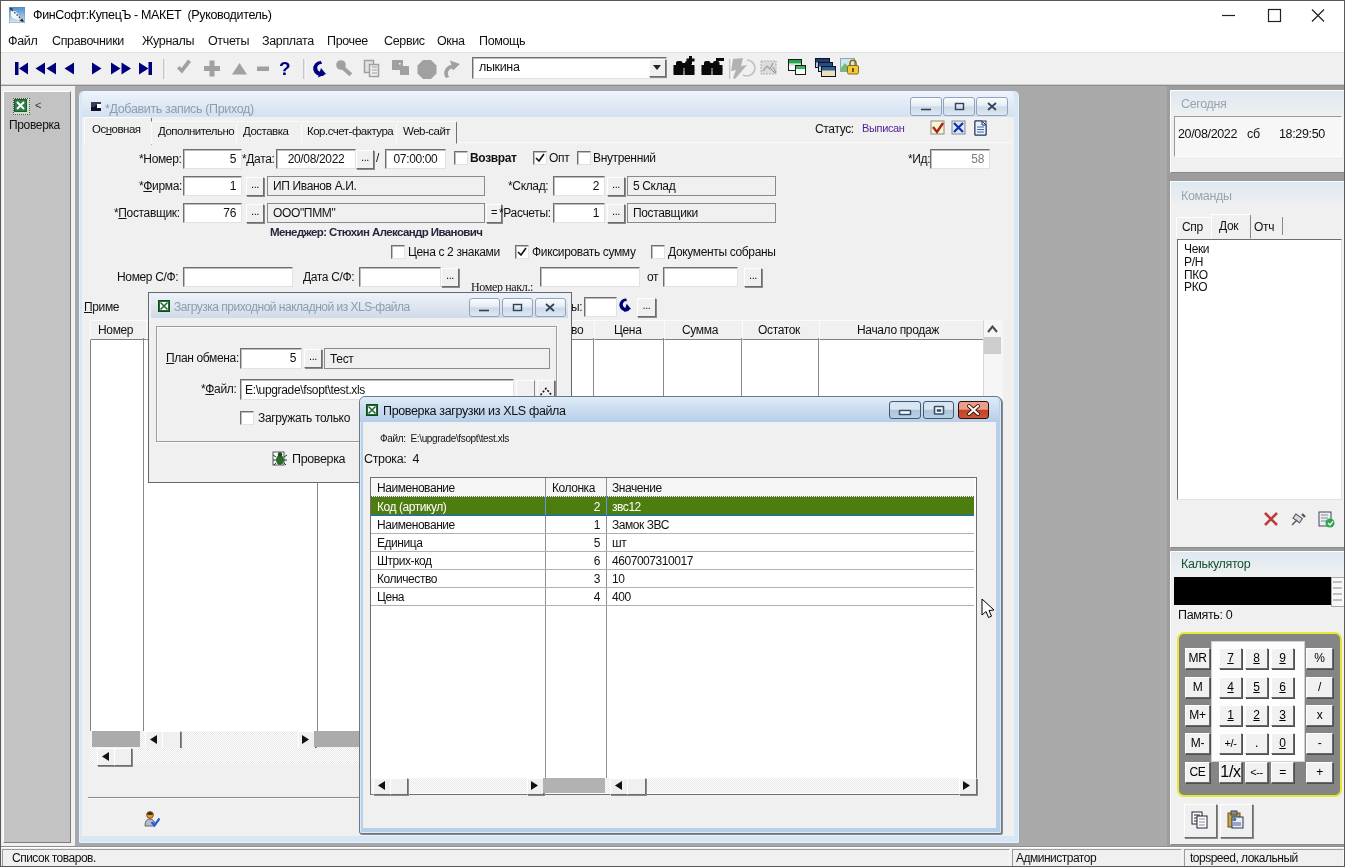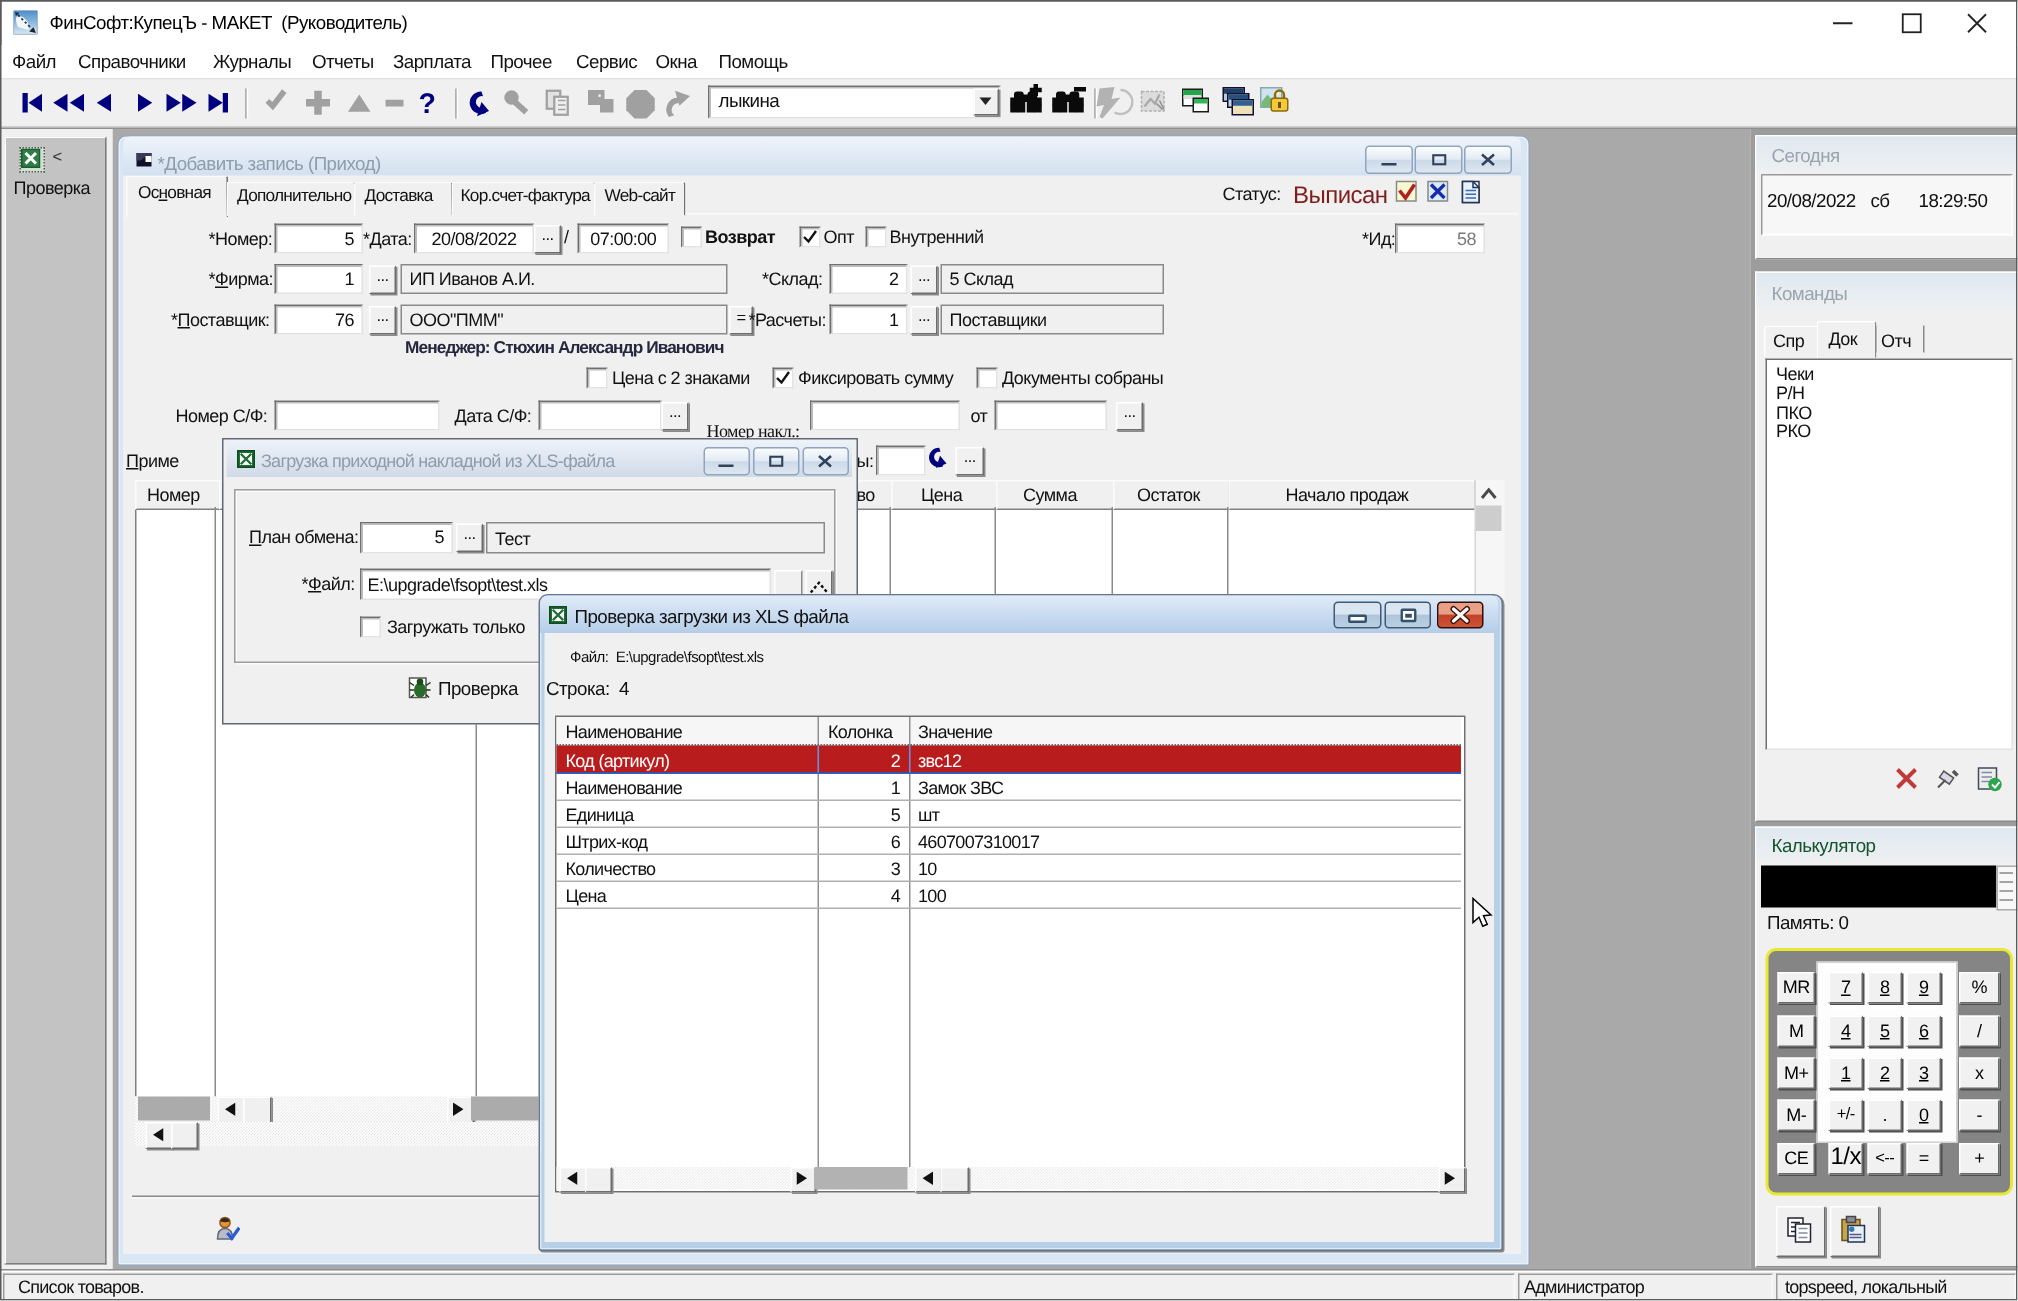--- a/index.html
+++ b/index.html
@@ -344,21 +344,21 @@
 <div class="tab" style="left:151px;width:84px;"></div>
 <div class="tab" style="left:236px;width:64px;"></div>
 <div class="tab" style="left:301px;width:94px;"></div>
 <div class="tab" style="left:396px;width:59px;"></div>
 <div class="tabtx" style="left:92px;top:123px;">Ос<u class="hk">н</u>овная</div>
 <div class="tabtx" style="left:158px;">Дополнительно</div>
 <div class="tabtx" style="left:243px;">Доставка</div>
 <div class="tabtx" style="left:307px;">Кор.счет-фактура</div>
 <div class="tabtx" style="left:403px;">Web-сайт</div>
 <div class="txt" style="left:815px;top:122px;font-size:12px;">Статус:</div>
-<div class="txt" style="left:862px;top:122px;font-size:16px;color:#7f1d1d;">Выписан</div>
+<div class="txt" style="left:862px;top:122px;font-size:11px;color:#4c1d95;">Выписан</div>
 <svg class="abs" style="left:930px;top:120px" width="62" height="16" viewBox="0 0 62 16">
  <rect x="1" y="1" width="13" height="13" fill="#f8f8d0" stroke="#888"></rect>
     <path d="M3 7 l4 5 6 -9" stroke="#b02020" stroke-width="2.4" fill="none"></path>
  <rect x="22" y="1" width="13" height="13" fill="#d8ecf8" stroke="#888"></rect>
     <path d="M24 3 l9 9 M33 3 l-9 9" stroke="#1a2ab0" stroke-width="2.2"></path>
  <rect x="45" y="1" width="11" height="14" fill="#fff" stroke="#235"></rect>
     <path d="M45 1 h7 l4 4 v10 h-11 z" fill="#e8f0fa" stroke="#235"></path>
     <path d="M52 1 v4 h4" fill="none" stroke="#235"></path>
     <g stroke="#3a6ab5">
       <line x1="47" y1="7" x2="54" y2="7"></line>
@@ -617,21 +617,21 @@
 <div class="txt" style="left:552px;top:481px;font-size:12px;letter-spacing:-0.45px;">Колонка</div>
 <div class="txt" style="left:612px;top:481px;font-size:12px;letter-spacing:-0.45px;">Значение</div>
 
 <div class="abs" style="left:545px;top:478px;width:1px;height:301px;background:#909090;"></div>
 <div class="abs" style="left:606px;top:478px;width:1px;height:301px;background:#909090;"></div>
 
 <style>.trow{position:absolute;left:371px;width:603px;height:18px;border-bottom:1px solid #b0b0b0;}
 .tc1{position:absolute;left:6px;top:2.5px;font-size:12px;letter-spacing:-0.45px;}
 .tc2{position:absolute;left:129px;width:100px;top:2.5px;text-align:right;font-size:12px;letter-spacing:-0.45px;}
 .tc3{position:absolute;left:241px;top:2.5px;font-size:12px;letter-spacing:-0.45px;}</style>
-<div class="trow" style="top:497px;background:#b91c1c;color:#fff;border-bottom-color:#0d6be5;z-index:5;">
+<div class="trow" style="top:497px;background:#4d7c0f;color:#fff;border-bottom-color:#0d6be5;z-index:5;">
     <span class="tc1">Код (артикул)</span>
     <span class="tc2">2</span>
     <span class="tc3">звс12</span>
     <i style="position:absolute;left:174px;top:0;width:1px;height:18px;background:#5a97ee;"></i>
     <i style="position:absolute;left:235px;top:0;width:1px;height:18px;background:#5a97ee;"></i>
   </div>
 <div class="trow" style="top:515px;">
     <span class="tc1">Наименование</span>
     <span class="tc2">1</span>
     <span class="tc3">Замок ЗВС</span>
@@ -647,21 +647,21 @@
     <span class="tc3">4607007310017</span>
   </div>
 <div class="trow" style="top:569px;">
     <span class="tc1">Количество</span>
     <span class="tc2">3</span>
     <span class="tc3">10</span>
   </div>
 <div class="trow" style="top:587px;">
     <span class="tc1">Цена</span>
     <span class="tc2">4</span>
-    <span class="tc3">100</span>
+    <span class="tc3">400</span>
   </div>
 
 <div class="abs trk" style="left:371px;top:778px;width:603px;height:15px;"></div>
 <div class="rb" style="left:373px;top:778px;width:16px;height:15px;"></div>
 <svg class="abs" style="left:378px;top:781px" width="7" height="9">
     <path d="M7 0 v9 L0 4.5 z" fill="#111"></path>
   </svg>
 <div class="rb" style="left:390px;top:778px;width:16px;height:15px;"></div>
 <div class="rb" style="left:527px;top:778px;width:15px;height:15px;"></div>
 <svg class="abs" style="left:531px;top:781px" width="7" height="9">

